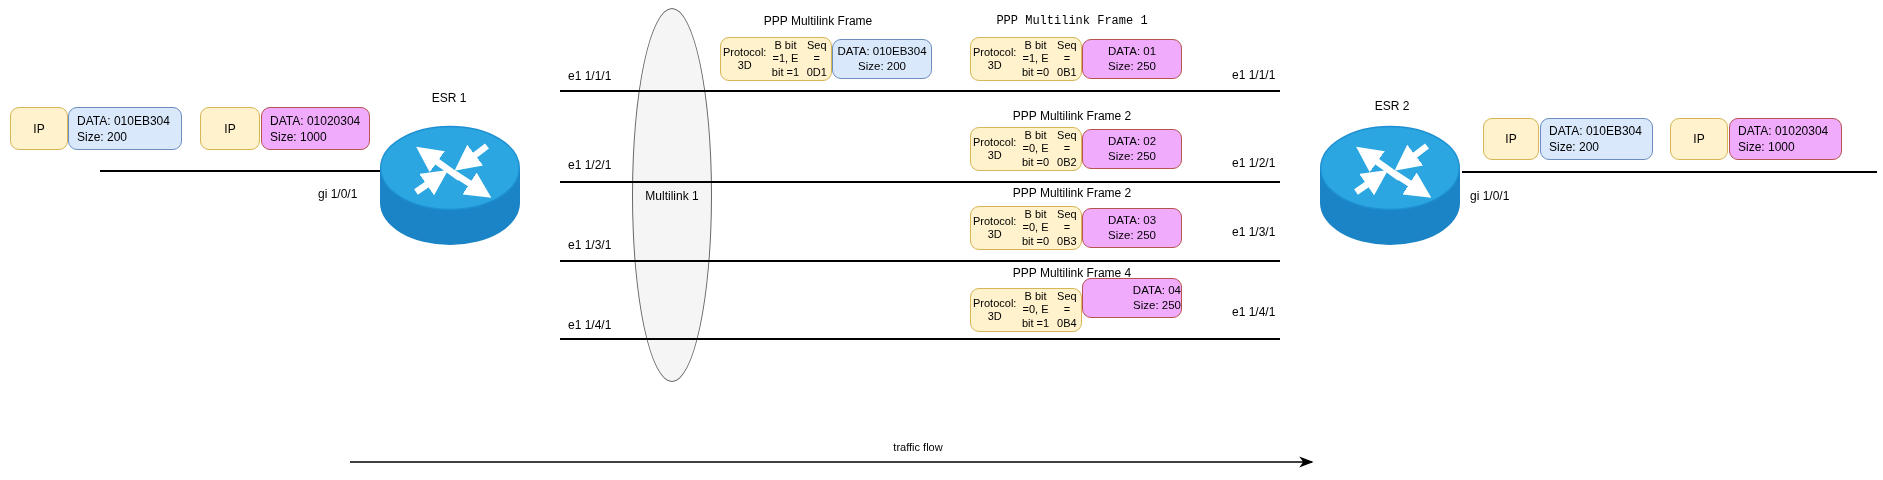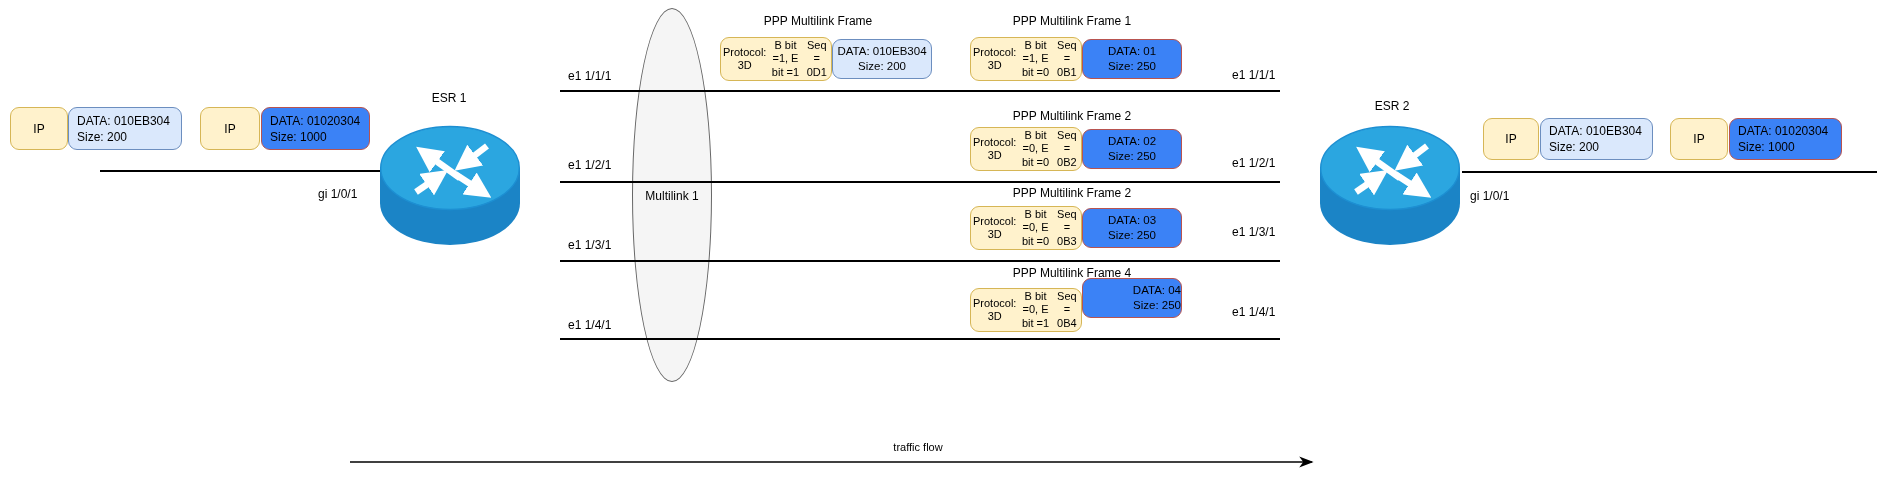--- a/index.html
+++ b/index.html
@@ -6,21 +6,21 @@
   .canvas{
     position:relative;width:1883px;height:480px;background:#ffffff;overflow:hidden;
     font-family:"Liberation Sans", sans-serif;color:#000;
   }
   .box{
     position:absolute;box-sizing:border-box;border:1.5px solid;border-radius:9px;
     display:flex;align-items:center;justify-content:center;font-size:12px;
   }
   .box.yellow{background:#FFF2CC;border-color:#D6B656;}
   .box.blue{background:#DAE8FC;border-color:#6C8EBF;}
-  .box.red{background:#3b82f6;border-color:#B85450;}
+  .box.red{background:#f0abfc;border-color:#B85450;}
   .data-box{flex-direction:column;align-items:flex-start;justify-content:center;
     padding-left:8px;line-height:16px;}
   .hdr3{align-items:center;justify-content:center;
     font-size:11px;line-height:13.5px;text-align:center;padding:1px 2px;}
   .data2{flex-direction:column;align-items:center;justify-content:center;
     font-size:11.5px;line-height:15px;text-align:center;}
   .line{position:absolute;height:1.5px;background:#000;z-index:3;}
   .lbl{position:absolute;font-size:12px;white-space:nowrap;z-index:4;}
   .lbl.ctr{transform:translateX(-50%);}
   .lbl.small{font-size:11px;}
@@ -96,21 +96,21 @@
   <div class="box yellow hdr3" style="left:720px;top:37px;width:112px;height:44px;">
     <span>Protocol: 3D</span>
     <span>B bit =1, E bit =1</span>
     <span>Seq = 0D1</span>
   </div>
   <div class="box blue data2" style="left:832px;top:39px;width:100px;height:40px;">
     <span>DATA: 010EB304</span>
     <span>Size: 200</span>
   </div>
 
-  <div class="frame-title" style="left:1072px;top:14px;">PPP Multilink Frame 1</div>
+  <div class="frame-title" style="left:1072px;top:14px;font-family:Liberation Mono, monospace;">PPP Multilink Frame 1</div>
   <div class="box yellow hdr3" style="left:970px;top:37px;width:112px;height:44px;">
     <span>Protocol: 3D</span>
     <span>B bit =1, E bit =0</span>
     <span>Seq = 0B1</span>
   </div>
   <div class="box red data2" style="left:1082px;top:39px;width:100px;height:40px;">
     <span>DATA: 01</span>
     <span>Size: 250</span>
   </div>
 

